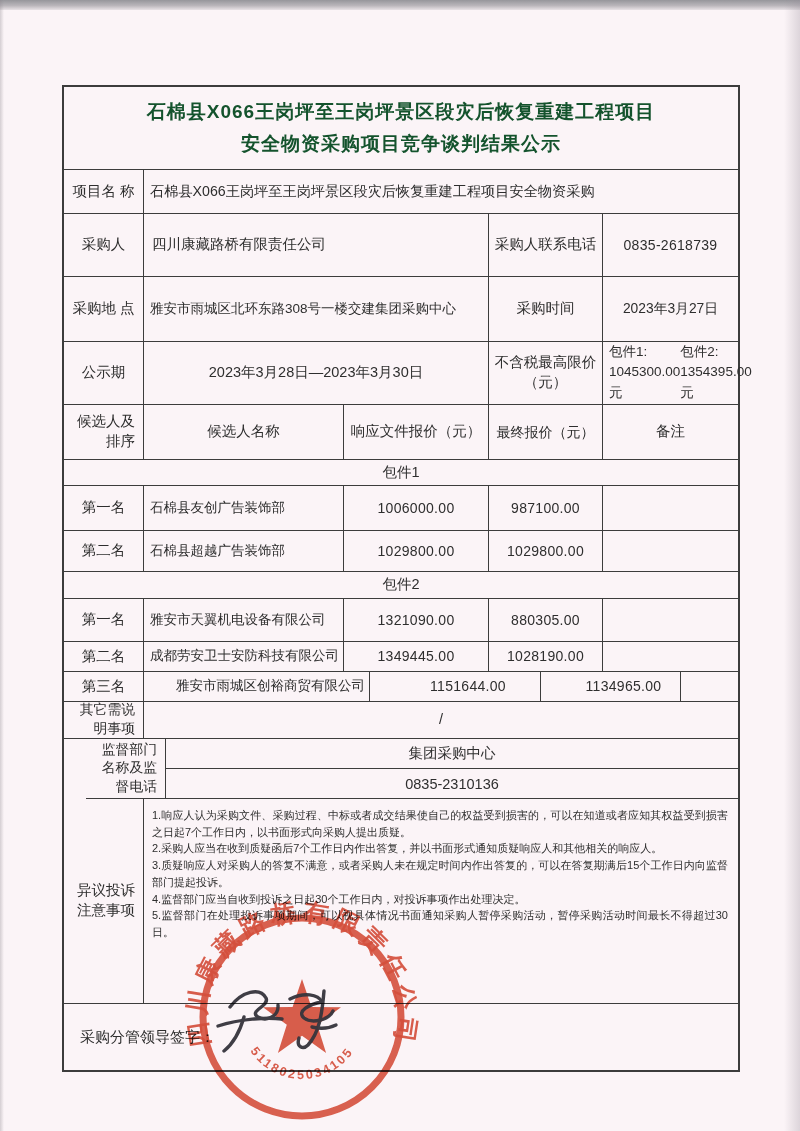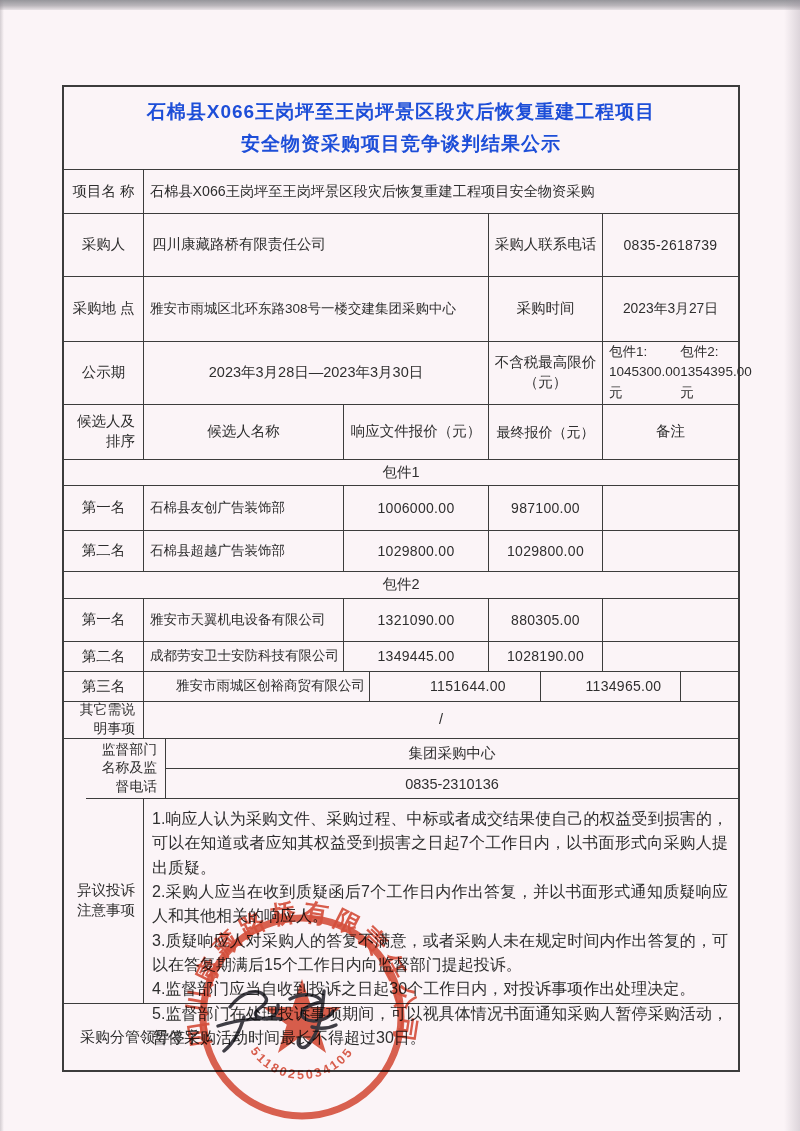--- a/index.html
+++ b/index.html
@@ -38,21 +38,21 @@
   .td:last-child { border-right:none; }
   .c1 { flex:0 0 80px; padding:0 8px; }
   .c2 { flex:0 0 200px; }
   .c3 { flex:0 0 145px; }
   .c4 { flex:0 0 114px; }
   .c5 { flex:1; }
   .c23 { flex:0 0 345px; }
   .rest { flex:1; }
   .left { justify-content:flex-start; text-align:right; }
   .title-row { height:83px; flex-direction:column; justify-content:center; }
-  .doc-title { font-size:19px; font-weight:bold; letter-spacing:1px; line-height:1.7; color:#1d4ed8; text-align:center; }
+  .doc-title { font-size:19px; font-weight:bold; letter-spacing:1px; line-height:1.7; color:#14532d; text-align:center; }
   .r-project { height:44px; }
   .r-purchaser { height:63px; }
   .r-location { height:65px; }
   .r-publicity { height:63px; }
   .r-candhead { height:55px; }
   .r-pkgbar { height:26px; font-size:14.5px; }
   .r-cand1 { height:45px; }
   .r-cand2 { height:41px; }
   .r-pkg2bar { height:27px; }
   .r-cand3 { height:43px; }
@@ -63,21 +63,21 @@
   .r-objection { height:205px; }
   .r-sign { height:66px; }
   .name-cell { padding-left:6px; font-size:13.5px; white-space:nowrap; overflow:visible; }
   .num-cell { font-size:14px; letter-spacing:.3px; }
   .maxprice-cell { flex-direction:row; align-items:flex-start; justify-content:center; padding-left:6px; font-size:13.5px; line-height:1.5; text-align:left; }
   .stack { flex:1; display:flex; flex-direction:column; }
   .stack-row { flex:1; display:flex; align-items:center; justify-content:center; font-size:14.5px; border-bottom:1.5px solid #3c3c3c; }
   .stack-row:last-child { border-bottom:none; }
   .objection-text {
     flex:1; display:block; padding:8px 10px 6px 8px;
-    font-size:16px; line-height:1.52; text-align:justify;
+    font-size:11px; line-height:1.52; text-align:justify;
   }
   .sign-row { justify-content:flex-start; padding-left:8px; font-size:15px;margin-left:8px; }
   .stamp-layer { position:absolute; left:172px; top:895px; width:270px; height:236px; mix-blend-mode:multiply; opacity:.93; pointer-events:none; }
 </style>
 </head>
 <body>
 
 <div class="scan-top"></div>
 <div class="scan-left"></div>
 <div class="scan-right"></div>

